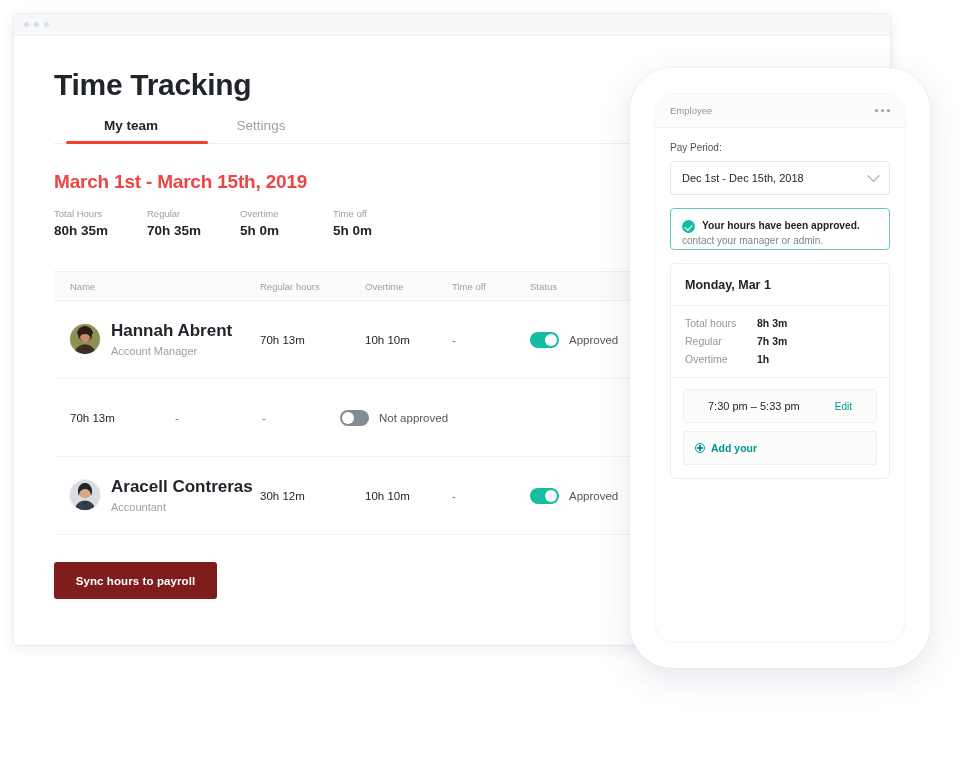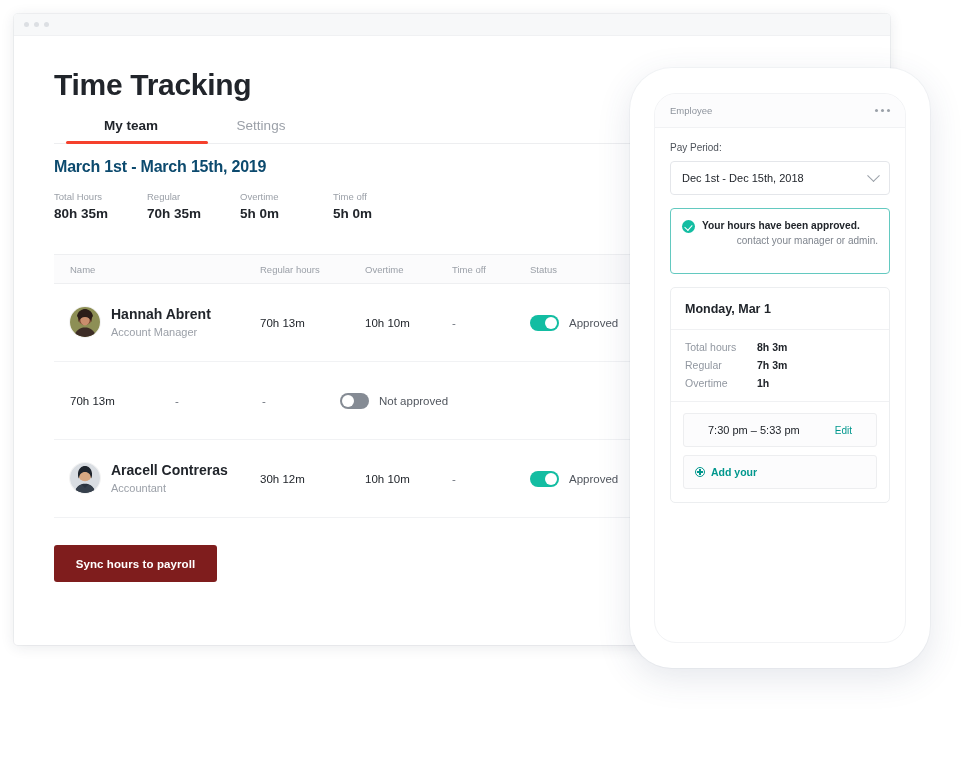--- a/index.html
+++ b/index.html
@@ -45,22 +45,22 @@
     position: absolute; left: -12px; bottom: 0; width: 866px;
     height: 1px; background: #edeef0;
   }
   .tab-underline {
     position: absolute; left: 0px; bottom: 0; width: 142px;
     height: 3px; background: #f5402c; border-radius: 2px;
   }
 
   
   .period {
-    font-size: 16px; font-weight: bold; color: #0c4a6e;
-    margin-top: 14px; letter-spacing: -0.2px;
+    font-size: 19px; font-weight: bold; color: #ef4444;
+    margin-top: 27px; letter-spacing: -0.2px;
   }
   .stats { display: flex; margin-top: 15px; }
   .stat { width: 93px; }
   .stat-label { font-size: 9.5px; color: #9ba0a8; margin-bottom: 4px; }
   .stat-value { font-size: 13.5px; font-weight: bold; color: #21252b; }
 
   
   .table { margin-top: 33px; width: 836px; }
   .thead {
     display: flex; align-items: center; height: 30px;
@@ -78,21 +78,21 @@
     display: flex; align-items: center; height: 78px;
     border-bottom: 1px solid #f1f2f4; padding-left: 16px;
   }
   .person { display: flex; align-items: center; gap: 11px; width: 190px; }
   .avatar {
     width: 30px; height: 30px; border-radius: 50%;
     flex: 0 0 30px; overflow: hidden; position: relative;
     box-shadow: 0 0 0 1px rgba(0,0,0,.05);
   }
   .avatar svg { display: block; width: 30px; height: 30px; }
-  .p-name { font-size: 14px; font-weight: bold; color: #21252b; line-height: 1.45; }
+  .p-name { font-size: 17px; font-weight: bold; color: #21252b; line-height: 1.45; }
   .p-role { font-size: 11px; color: #9ba0a8; line-height: 1.45; }
   .td { font-size: 11.5px; color: #21252b; }
   .td.dash { color: #6c727c; }
 
   .status { display: flex; align-items: center; gap: 10px; width: 200px; }
   .toggle {
     width: 29px; height: 16px; border-radius: 9px; position: relative;
     flex: 0 0 29px;
   }
   .toggle.on  { background: #13bda2; }
@@ -139,21 +139,21 @@
     height: 34px; border: 1px solid #e4e6ea; border-radius: 4px;
     display: flex; align-items: center; justify-content: space-between;
     padding: 12px 11px; cursor: pointer; background: #fff;
   }
   .select-value { font-size: 11px; color: #21252b; }
   .chev { width: 9px; height: 9px; border-right: 1.4px solid #9aa0a8; border-bottom: 1.4px solid #9aa0a8;
           transform: rotate(45deg) translate(-2px,-2px); }
 
   .alert {
     margin-top: 13px; border: 1px solid #63c9c0; border-radius: 4px;
-    padding: 10px 11px 24px 11px; background: #ffffff; text-align: right;
+    padding: 10px 11px 0 11px; background: #ffffff;
   }
   .alert-row { display: flex; align-items: flex-start; gap: 7px; }
   .check {
     width: 13px; height: 13px; border-radius: 50%; background: #13bda2;
     flex: 0 0 13px; position: relative; margin-top: 1px;
   }
   .check::after {
     content: ""; position: absolute; left: 4px; top: 2.8px;
     width: 3.5px; height: 6px; border-right: 1.6px solid #fff; border-bottom: 1.6px solid #fff;
     transform: rotate(42deg);

